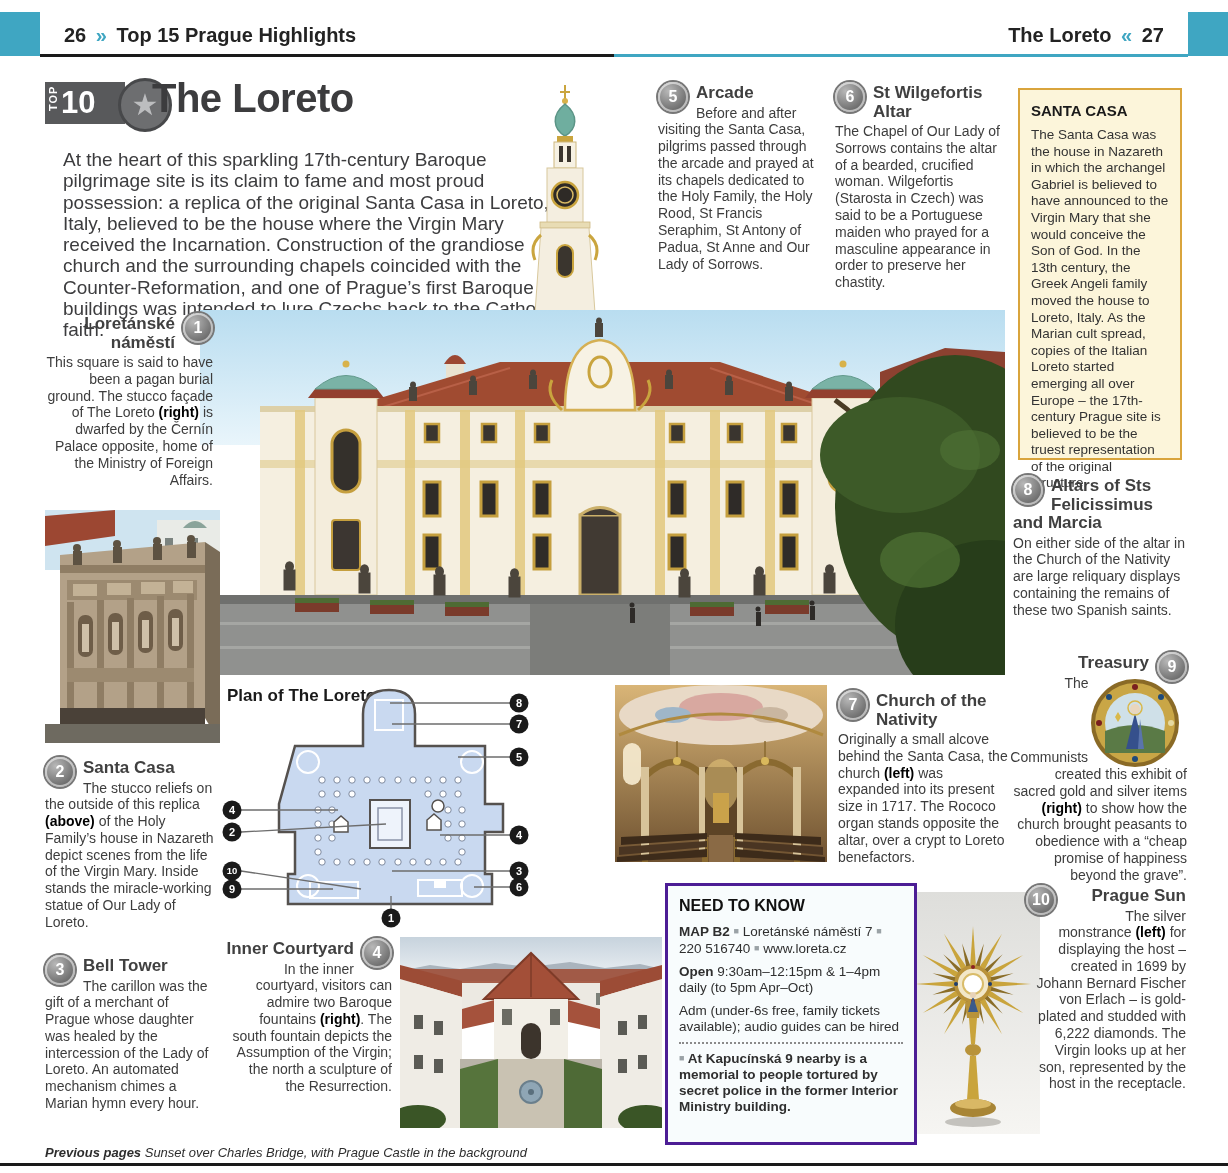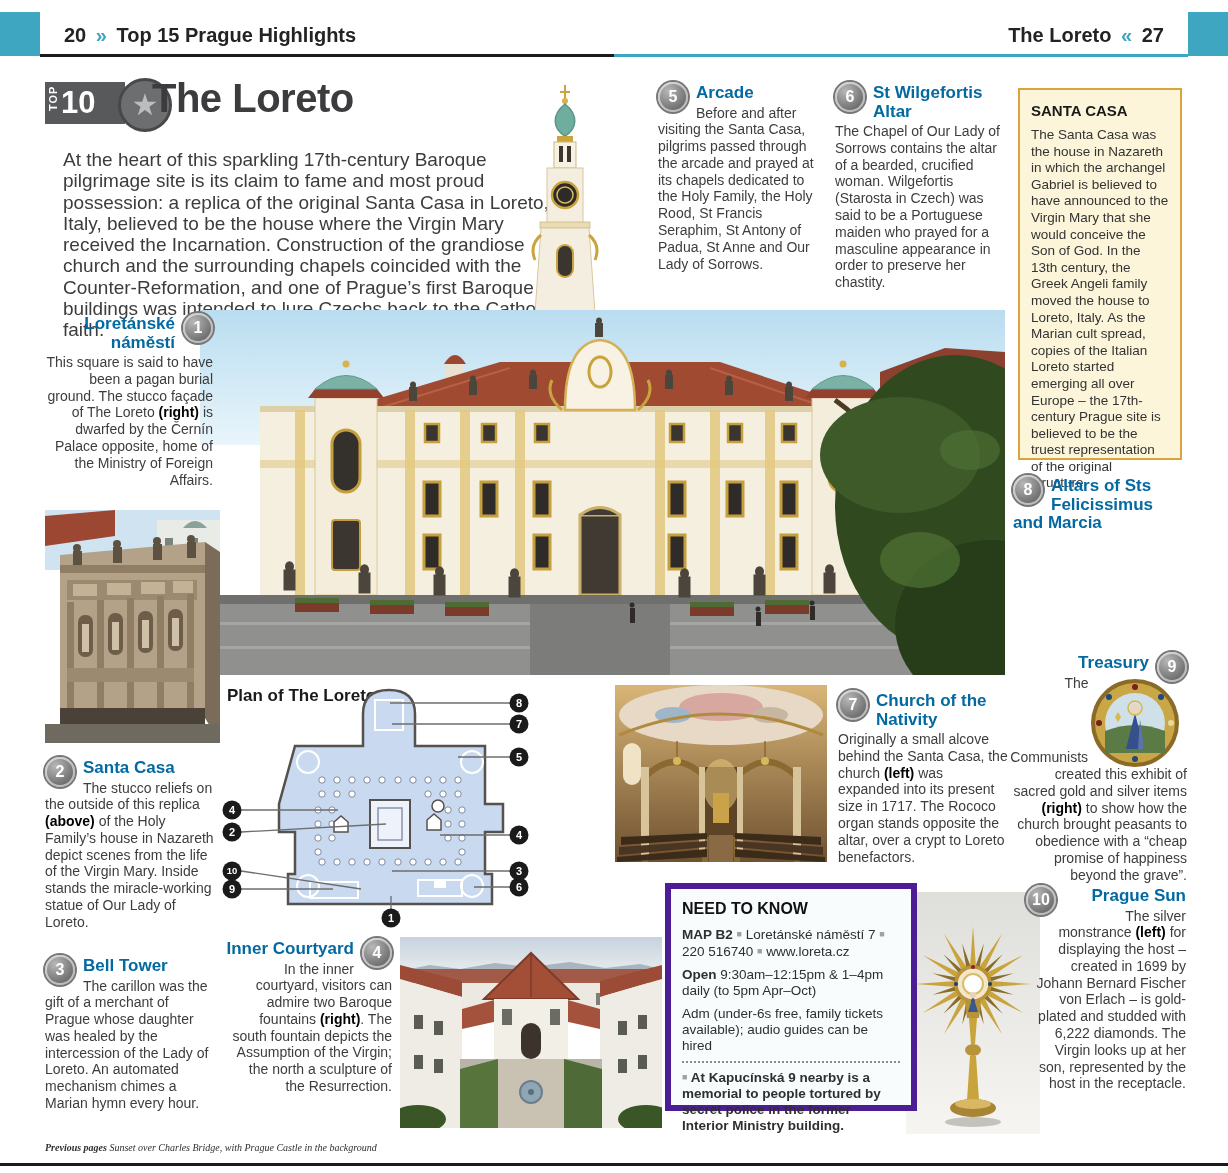--- a/index.html
+++ b/index.html
@@ -21,60 +21,60 @@
   .top10 .vert{transform:rotate(-90deg);color:#fff;font-size:11px;font-weight:bold;width:16px;letter-spacing:1px;}
   .top10 .ten{color:#fff;font-size:31px;font-weight:bold;}
   .starcirc{position:absolute;left:118px;top:78px;width:48px;height:48px;border-radius:50%;
             background:#6d6e70;border:3px solid #47484a;display:flex;align-items:center;justify-content:center;
             color:#bcbdbf;font-size:30px;line-height:1;}
   h1.title{position:absolute;left:152px;top:76px;margin:0;font-size:40px;font-weight:bold;color:#3c3c3e;letter-spacing:-0.5px;}
   
   .intro{position:absolute;left:63px;top:130px;width:496px;font-size:19px;line-height:21.3px;color:#3c3c3e;}
   
   .sec{position:absolute;font-size:14px;line-height:16.8px;color:#3d3d3d;}
-  .sec h3{margin:0;font-size:17px;line-height:18.5px;font-weight:bold;color:#0369a1;padding-top:2px;}
+  .sec h3{margin:0;font-size:17px;line-height:18.5px;font-weight:bold;color:#404040;padding-top:2px;}
   .sec p{margin:2px 0 0;}
   .sec strong{color:#000000;}
   .num{width:30px;height:30px;border-radius:50%;
        background:radial-gradient(circle at 35% 30%, #b8b8b8, #7d7d7d 55%, #4e4e4e);
        color:#fff;font-weight:bold;font-size:16px;display:flex;align-items:center;justify-content:center;
        box-shadow:inset 0 0 0 2px rgba(255,255,255,.55), 0 0 0 2px #777;}
   .num-left .num{float:left;margin:0 8px 8px 0;}
   .num-right .num{float:right;margin:0 0 8px 8px;}
   .align-right{text-align:right;}
   .treasury-wrap{float:right;width:88px;height:88px;margin:6px -30px 2px 6px;shape-outside:circle(50%);}
   
   .santabox{position:absolute;left:1018px;top:88px;width:164px;height:372px;background:#fcf5da;
             border:2px solid #d9a43c;box-sizing:border-box;padding:12px 11px;}
   .santabox h4{margin:0 0 8px;font-size:15px;color:#1a1a1a;}
   .santabox p{margin:0;font-size:13.5px;line-height:16.6px;color:#333;}
-  .ntk{position:absolute;left:665px;top:883px;width:252px;height:228px;background:#f8fcfd;
-       border:6px solid #4c1d95;box-sizing:border-box;padding:11px 11px;}
+  .ntk{position:absolute;left:665px;top:883px;width:252px;height:262px;background:#f8fcfd;
+       border:3px solid #4c1d95;box-sizing:border-box;padding:11px 11px;}
   .ntk h4{margin:0 0 8px;font-size:16px;color:#111;}
   .ntk p{margin:0 0 7px;font-size:13.5px;line-height:16px;color:#2f2f2f;}
   .ntk .sq{color:#9aa2a6;font-size:9px;vertical-align:2px;}
   .ntk .dots{border-top:2px dotted #8a8a8a;margin:6px 0 6px;}
   .ntk-note{font-weight:bold;color:#1c1c1c;}
   
   .plan-title{position:absolute;left:227px;top:686px;font-size:17px;font-weight:bold;color:#1a1a1a;}
   .plan-svg{position:absolute;left:222px;top:684px;}
   
   .photo{position:absolute;display:block;}
-  .caption{position:absolute;left:45px;top:1132px;font-size:10px;font-style:italic;color:#2e2e2e;font-family:Liberation Serif, serif;}
+  .caption{position:absolute;left:45px;top:1132px;font-size:13px;font-style:italic;color:#2e2e2e;}
   .caption strong{font-style:italic;}
 </style>
 </head>
 <body>
 
 <div id="page">
 
   <div class="corner left"></div>
   <div class="corner right"></div>
   <div class="hdr hdr-left">
-    <span>20</span>
+    <span>26</span>
     <span class="chev">»</span>
     <span>Top 15 Prague Highlights</span>
   </div>
   <div class="hdr hdr-right">
     <span>The Loreto</span>
     <span class="chev">«</span>
     <span>27</span>
   </div>
   <div class="rule black"></div>
   <div class="rule teal"></div>
@@ -491,20 +491,21 @@
   </section>
 
   <aside class="santabox">
     <h4>SANTA CASA</h4>
     <p>The Santa Casa was the house in Nazareth in which the archangel Gabriel is believed to have announced to the Virgin Mary that she would conceive the Son of God. In the 13th century, the Greek Angeli family moved the house to Loreto, Italy. As the Marian cult spread, copies of the Italian Loreto started emerging all over Europe – the 17th-century Prague site is believed to be the truest representation of the original structure.</p>
   </aside>
 
   <section class="sec num-left" style="left:1013px;top:475px;width:172px;">
     <span class="num">8</span>
     <h3>Altars of Sts Felicissimus and Marcia</h3>
+    <p>On either side of the altar in the Church of the Nativity are large reliquary displays containing the remains of these two Spanish saints.</p>
   </section>
 
   <section class="sec num-right align-right" style="left:1010px;top:652px;width:177px;">
     <span class="num">9</span>
     <h3>Treasury</h3>
     <span class="treasury-wrap">
       <svg width="88" height="88" viewBox="-44 -44 88 88">
         <circle r="44" fill="#8a6a26"></circle>
         <circle r="40" fill="#c9a646"></circle>
         <g>

